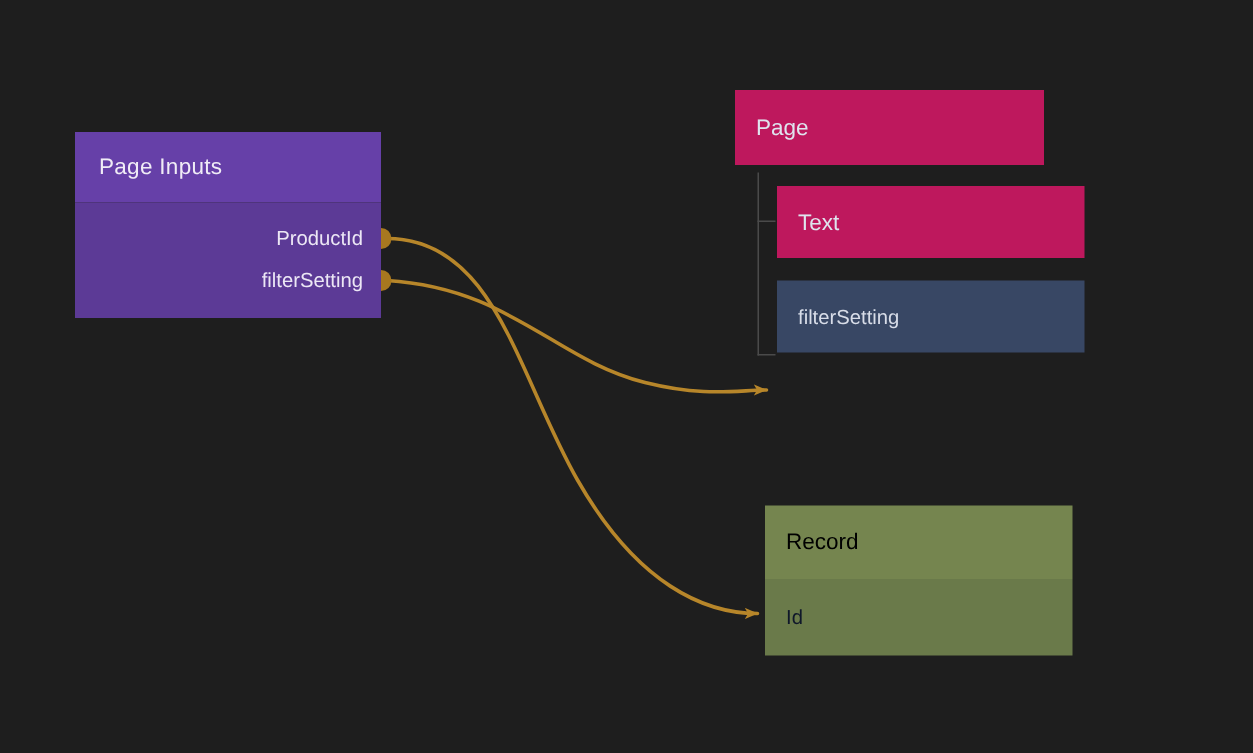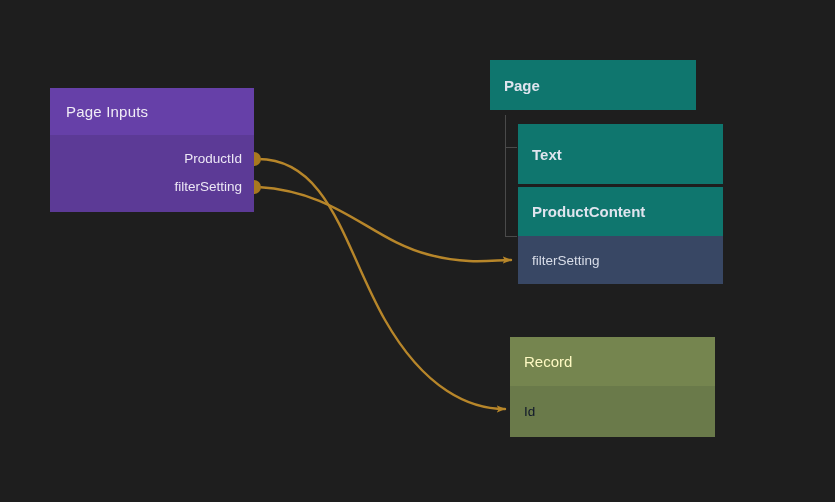--- a/index.html
+++ b/index.html
@@ -68,23 +68,22 @@
     justify-content: flex-end;
     padding-right: 12px;
   }
   .node-purple .node-row-label {
     color: #ece7f5;
     font-size: 13.5px;
   }
 
   
   .node-blue .node-header {
-    background: #0f766e;
-    padding: 0 14px;
-    font-weight: bold;
+    background: #be185d;
+    padding: 0 14px;
   }
   .node-blue .node-body {
     background: #384764;
   }
   .node-blue .node-header-title {
     color: #dfe4ee;
     font-size: 15px;
   }
   .node-blue .node-row {
     padding: 0 14px;
@@ -96,40 +95,40 @@
 
   
   .node-green .node-header {
     background: #75854f;
     padding: 0 14px;
   }
   .node-green .node-body {
     background: #6a7a4a;
   }
   .node-green .node-header-title {
-    color: #fef9c3;
+    color: #000000;
     font-size: 15px;
   }
   .node-green .node-row {
     padding: 0 14px;
   }
   .node-green .node-row-label {
     color: #0f172a;
     font-size: 13.5px;
   }
 
   
   #node-page-inputs { left: 50px;  top: 88px;  width: 204px; }
   #node-page        { left: 490px; top: 60px;  width: 206px; }
   #node-text        { left: 518px; top: 124px; width: 205px; }
   #node-productcontent { left: 518px; top: 187px; width: 205px; }
   #node-record      { left: 510px; top: 337px; width: 205px; }
 
   #node-page .node-header        { height: 50px; }
-  #node-text .node-header        { height: 60px; }
+  #node-text .node-header        { height: 48px; }
   #node-productcontent .node-header { height: 49px; }
   #node-productcontent .node-row { height: 48px; }
   #node-record .node-header      { height: 49px; }
   #node-record .node-row         { height: 51px; }
 
   
   .tree-line {
     position: absolute;
     background: #4a4a4a;
     z-index: 1;
@@ -182,23 +181,20 @@
     </div>
   </div>
 
   <div class="node node-blue" id="node-text">
     <div class="node-header">
       <span class="node-header-title">Text</span>
     </div>
   </div>
 
   <div class="node node-blue" id="node-productcontent">
-    <div class="node-header">
-      <span class="node-header-title">ProductContent</span>
-    </div>
     <div class="node-body">
       <div class="node-row">
         <span class="node-row-label">filterSetting</span>
       </div>
     </div>
   </div>
 
   <div class="node node-green" id="node-record">
     <div class="node-header">
       <span class="node-header-title">Record</span>

